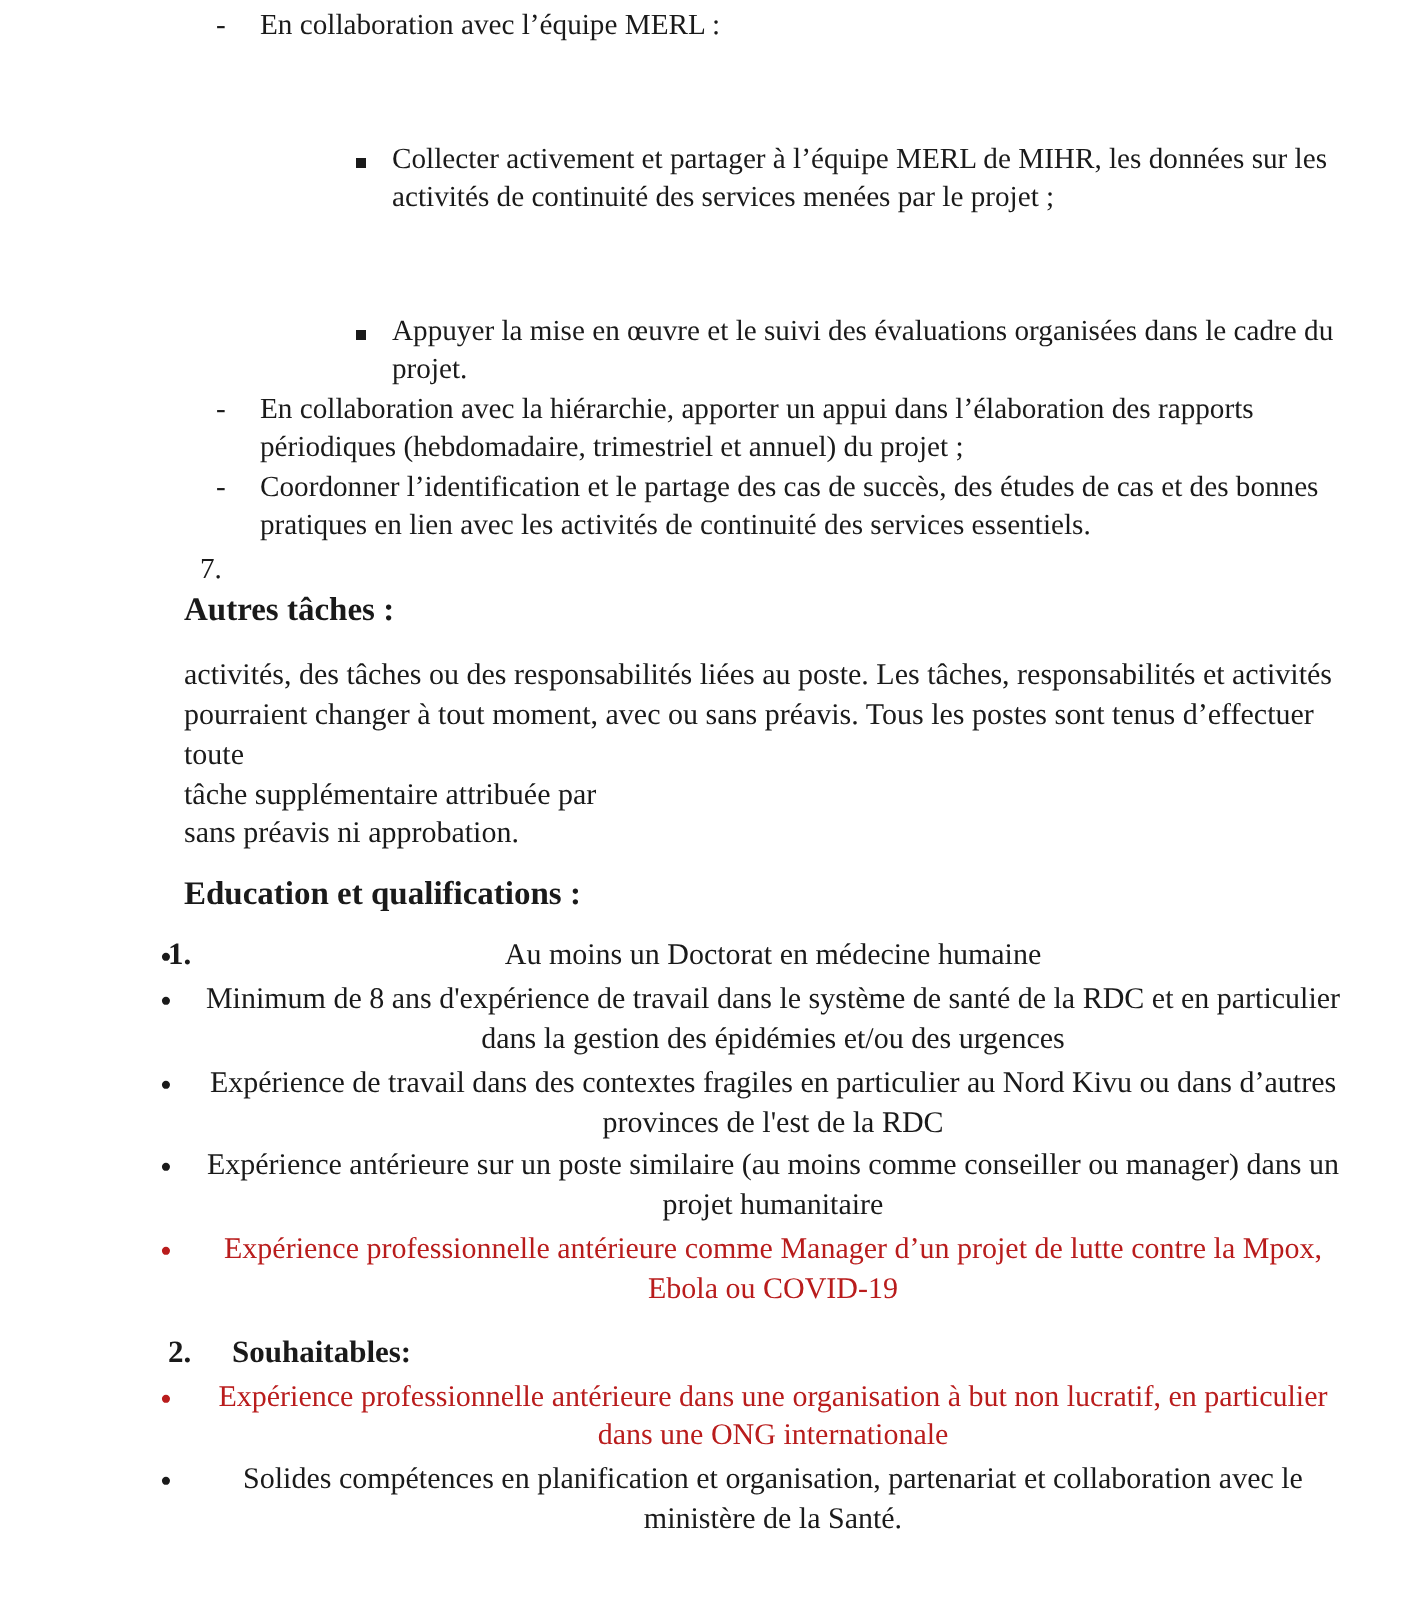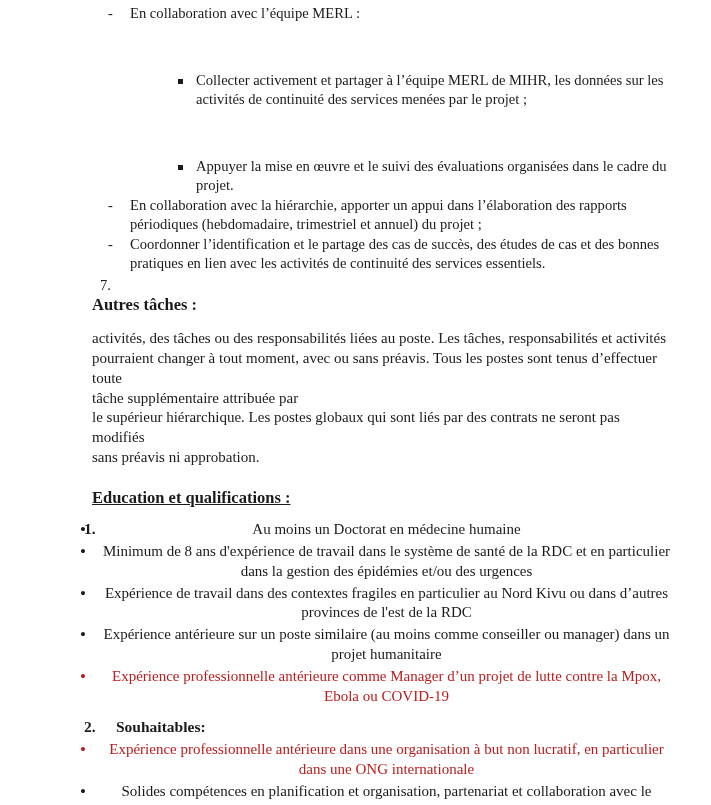--- a/index.html
+++ b/index.html
@@ -111,22 +111,21 @@
     font-size: 17px;
     line-height: 1.32;
   }
 
   .heading {
     font-weight: bold;
     font-size: 16.5px;
     margin: 22px 0 0 36px;
   }
   .heading.tight {
-    margin-top: 20px;
-    text-decoration: underline;
+    margin-top: 9px;
   }
 
   .para {
     font-size: 15px;
     line-height: 1.33;
     margin: 14px 0 0 36px;
   }
   .para .ln {
     display: block;
   }
@@ -175,21 +174,20 @@
     <div class="num-item">
       <span class="num">7.</span>
     </div>
 
     <div class="heading">Autres tâches :</div>
 
     <div class="para">
       <span class="ln">activités, des tâches ou des responsabilités liées au poste. Les tâches, responsabilités et activités</span>
       <span class="ln">pourraient changer à tout moment, avec ou sans préavis. Tous les postes sont tenus d’effectuer toute</span>
       <span class="ln">tâche supplémentaire attribuée par</span>
-      <span class="ln">le supérieur hiérarchique. Les postes globaux qui sont liés par des contrats ne seront pas modifiés</span>
       <span class="ln">sans préavis ni approbation.</span>
     </div>
 
     <div class="heading tight">Education et qualifications :</div>
 
     <div class="sub-num">
       <span class="sn">1.</span>
     </div>
 
     <ul class="lvl-bullet">

